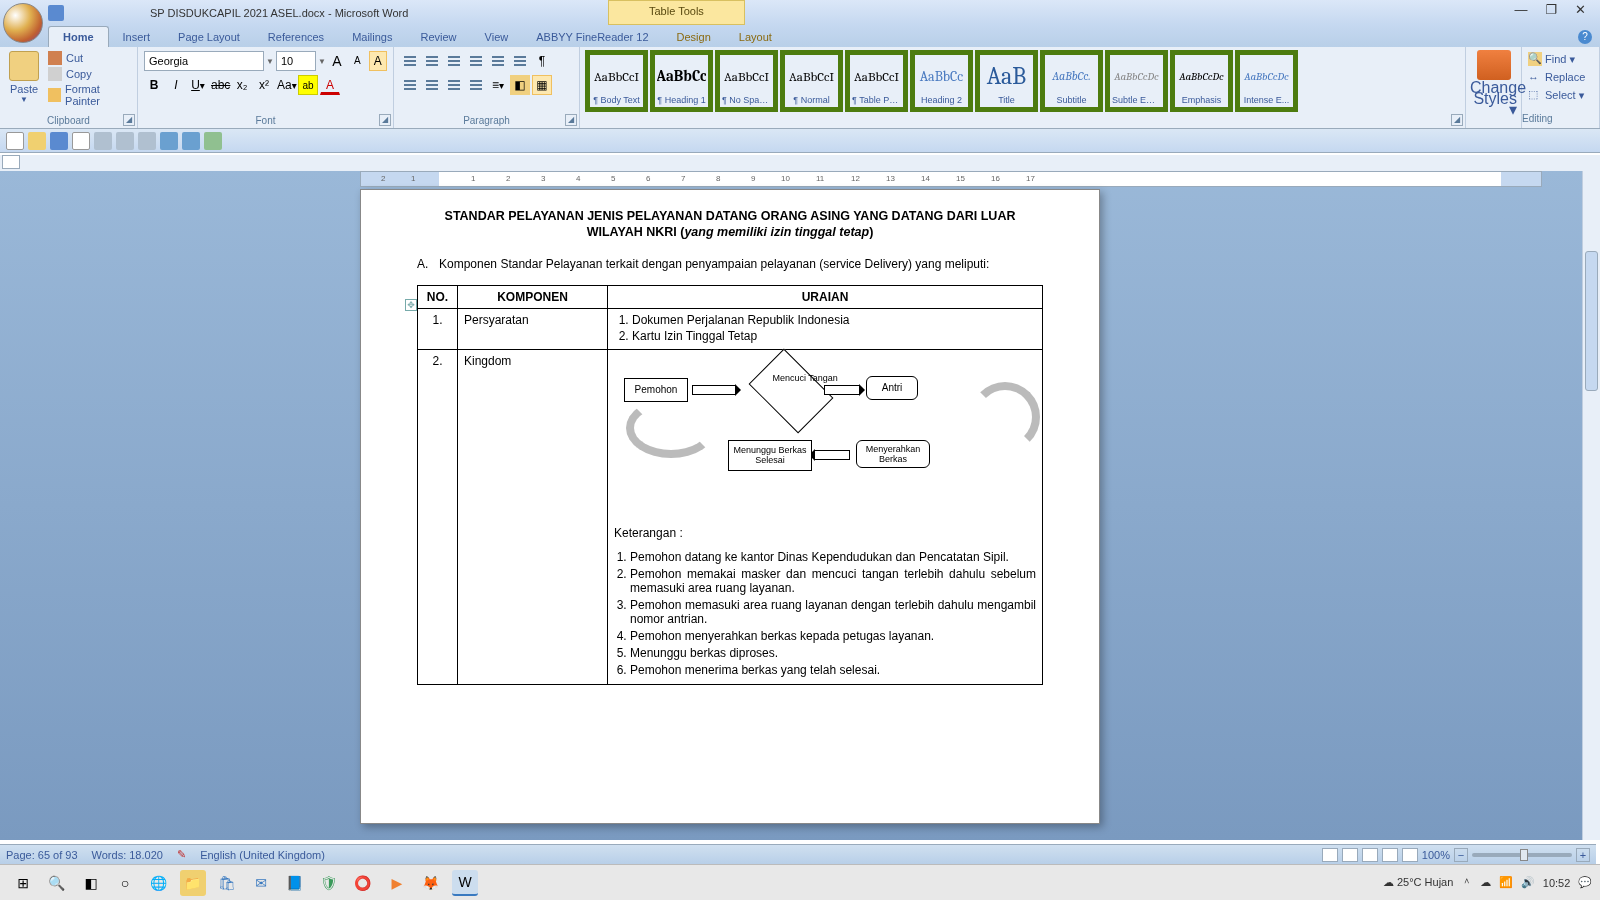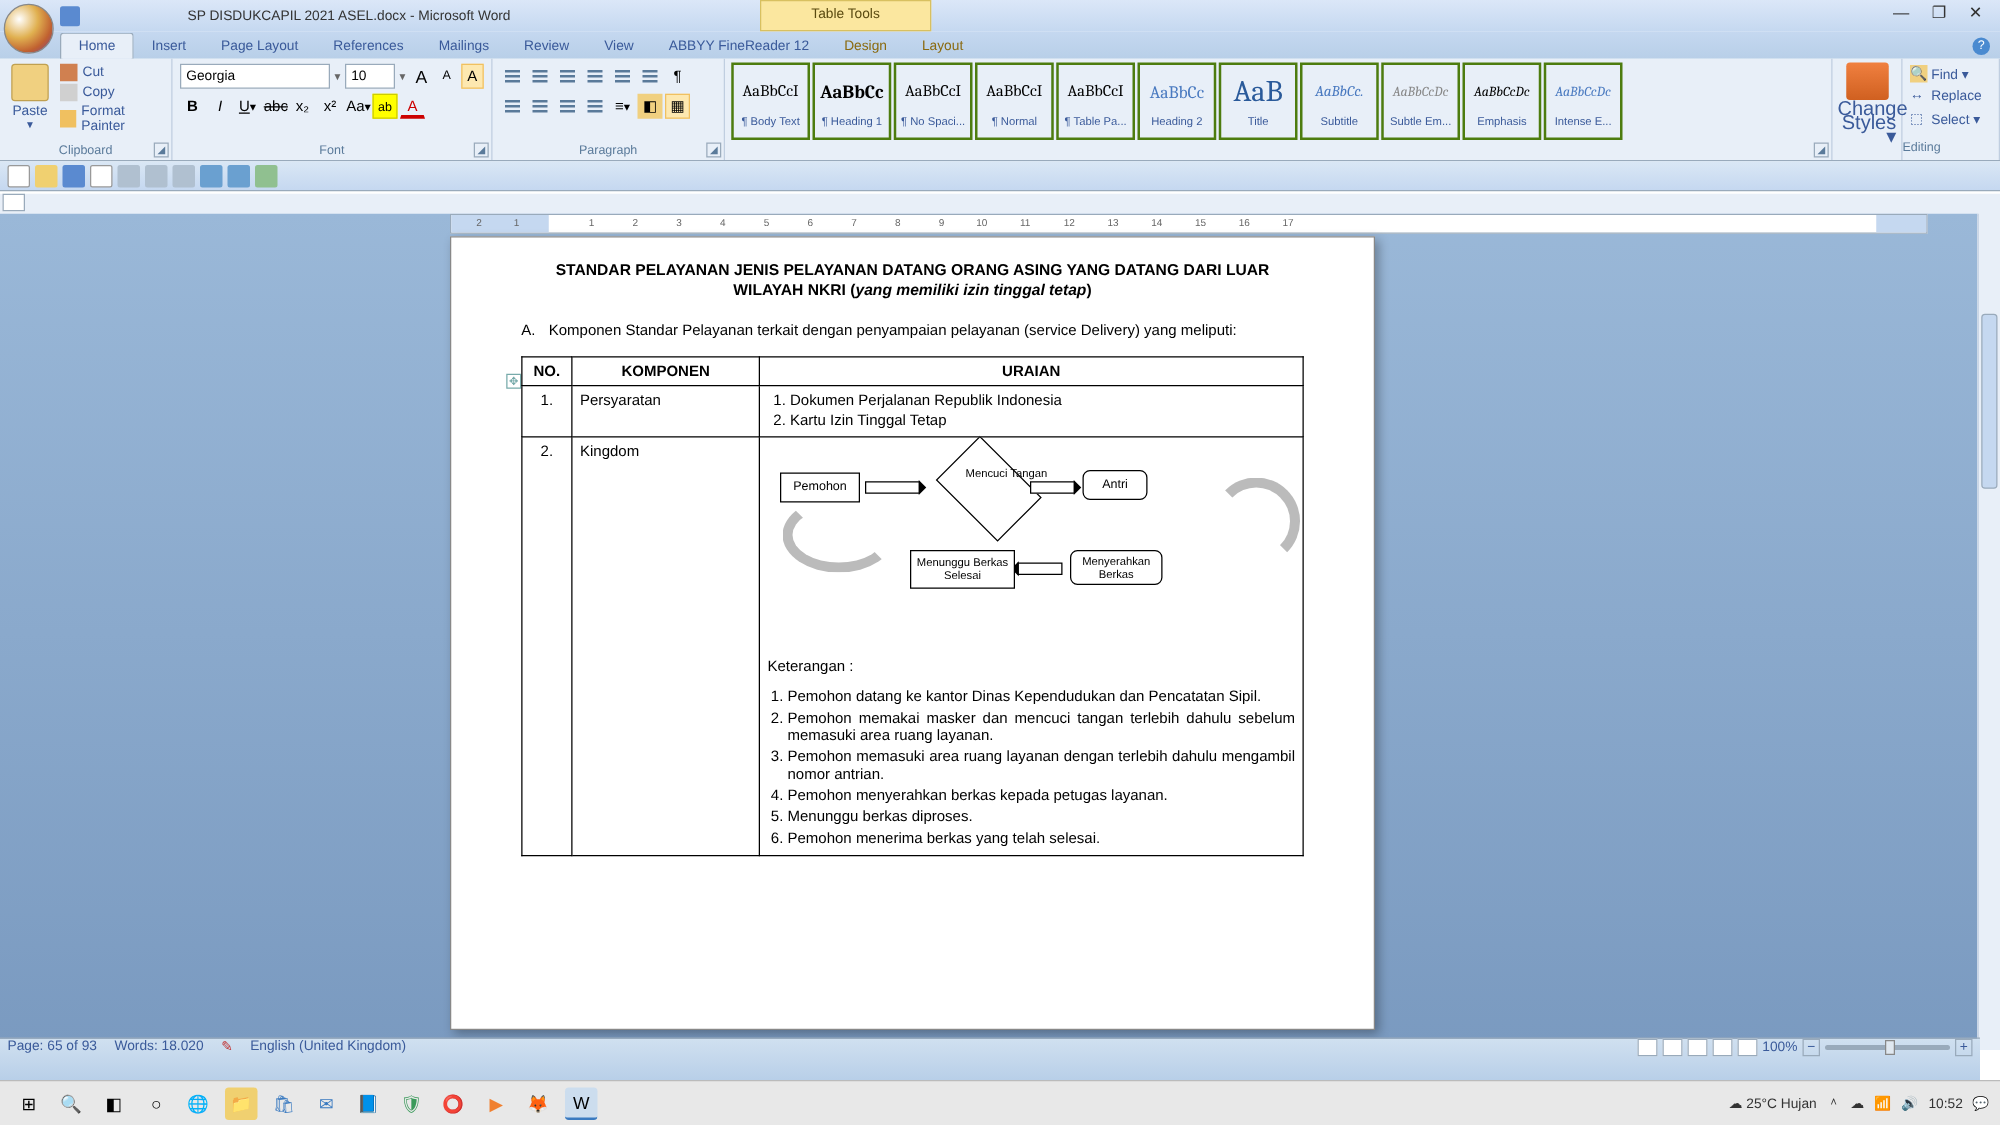--- a/index.html
+++ b/index.html
@@ -15,21 +15,21 @@
 
 .office-orb{position:absolute;left:3px;top:3px;width:40px;height:40px;border-radius:50%;background:radial-gradient(circle at 30% 30%,#fff,#e0b050 40%,#c06030 70%,#7040a0);border:1px solid #888;z-index:10;}
 
 
 .qat{position:absolute;left:48px;top:3px;height:20px;display:flex;gap:4px;align-items:center;}
 .qat .qi{width:16px;height:16px;background:#9ab;border-radius:2px;}
 
 
 .tabs{height:22px;background:linear-gradient(#c5d8f0,#b8cfe8);display:flex;align-items:flex-end;padding-left:48px;font-size:11px;}
 .tab{padding:4px 14px;color:#3a5a9a;cursor:pointer;}
-.tab.active{background:#e8eff8;border:1px solid #9ab;border-bottom:none;border-radius:3px 3px 0 0;}
+.tab.active{background:#e8eff8;border:1px solid #9ab;border-bottom:none;border-radius:3px 3px 0 0;font-weight:bold;}
 .help-ic{position:absolute;right:8px;top:30px;width:14px;height:14px;border-radius:50%;background:#4a8ad0;color:#fff;font-size:10px;text-align:center;line-height:14px;}
 
 
 .ribbon{height:82px;background:#e8eff8;border-bottom:1px solid #9ab;display:flex;}
 .group{border-right:1px solid #c0cee0;padding:2px 4px 0;display:flex;flex-direction:column;position:relative;}
 .group-label{position:absolute;bottom:2px;left:0;right:0;text-align:center;font-size:10px;color:#5a7a9a;}
 .group .dlauncher{position:absolute;right:2px;bottom:2px;width:12px;height:12px;border:1px solid #9ab;font-size:8px;text-align:center;color:#5a7a9a;}
 
 
 .g-clip{width:138px;}
@@ -49,21 +49,21 @@
 .fbtn{width:20px;height:20px;border:1px solid transparent;text-align:center;font-size:12px;line-height:18px;cursor:pointer;}
 
 
 .g-para{width:186px;}
 .pbtn{width:20px;height:18px;display:inline-block;border:1px solid transparent;position:relative;}
 .pbtn::before{content:"";position:absolute;left:3px;top:3px;right:3px;height:2px;background:#5a7a9a;box-shadow:0 4px 0 #5a7a9a,0 8px 0 #5a7a9a;}
 
 
 .g-styles{flex:1;}
 .styles-gal{display:flex;height:64px;overflow:hidden;}
-.style-item{width:63px;border:2px solid #4d7c0f;margin:1px;padding:2px;text-align:center;cursor:pointer;}
+.style-item{width:63px;border:5px solid #4d7c0f;margin:1px;padding:2px;text-align:center;cursor:pointer;}
 .style-item .prev{font-family:Cambria,Georgia,serif;height:38px;display:flex;align-items:center;justify-content:center;overflow:hidden;}
 .style-item .nm{font-size:9px;color:#3a5a9a;white-space:nowrap;overflow:hidden;text-overflow:ellipsis;}
 
 .g-chg{width:56px;text-align:center;padding-top:3px;}
 .g-chg .ic{width:34px;height:30px;margin:0 auto;background:linear-gradient(#f08040,#d06020);border-radius:3px;}
 .g-chg .lbl{font-size:16px;color:#3a5a9a;line-height:11px;margin-top:2px;text-align:right;}
 
 .g-edit{width:78px;font-size:11px;color:#3a5a9a;padding:3px 6px;}
 .g-edit div{display:flex;align-items:center;gap:3px;margin:2px 0;}
 .g-edit .ic{width:14px;height:14px;}
@@ -107,21 +107,21 @@
 .fcurve{position:absolute;border:8px solid #bbb;border-radius:50%;}
 
 .ket-ol{margin:10px 0 0 16px;padding:0;}
 .ket-ol li{text-align:justify;margin-bottom:3px;font-size:12px;}
 
 
 .vscroll{position:absolute;top:171px;right:0;bottom:24px;width:18px;background:#e8eff8;border-left:1px solid #c0cee0;}
 .vscroll .thumb{position:absolute;left:2px;right:2px;top:80px;height:140px;background:#c5d8f0;border:1px solid #9ab;border-radius:3px;}
 
 
-.status{position:absolute;bottom:0;left:0;right:16px;height:34px;background:linear-gradient(#d0e0f0,#b8cfe8);border-top:1px solid #9ab;display:flex;font-size:11px;color:#3a5a9a;padding:0 6px;}
+.status{position:absolute;bottom:0;left:0;right:4px;height:20px;background:linear-gradient(#d0e0f0,#b8cfe8);border-top:1px solid #9ab;display:flex;align-items:center;font-size:11px;color:#3a5a9a;padding:0 6px;}
 .status .sseg{margin-right:14px;}
 .status .right{position:absolute;right:6px;display:flex;align-items:center;gap:4px;}
 .status .zic{width:16px;height:14px;border:1px solid #9ab;background:#fff;}
 .zslider{width:100px;height:4px;background:#9ab;position:relative;border-radius:2px;}
 .zslider .zh{position:absolute;left:48px;top:-4px;width:8px;height:12px;background:#e0e8f0;border:1px solid #888;}
 
 
 .taskbar{position:absolute;bottom:0;left:0;right:0;height:36px;background:#e8e8e8;border-top:1px solid #bbb;display:flex;align-items:center;padding:0 6px;}
 body{height:900px;}
 .doc-area{bottom:60px;}

